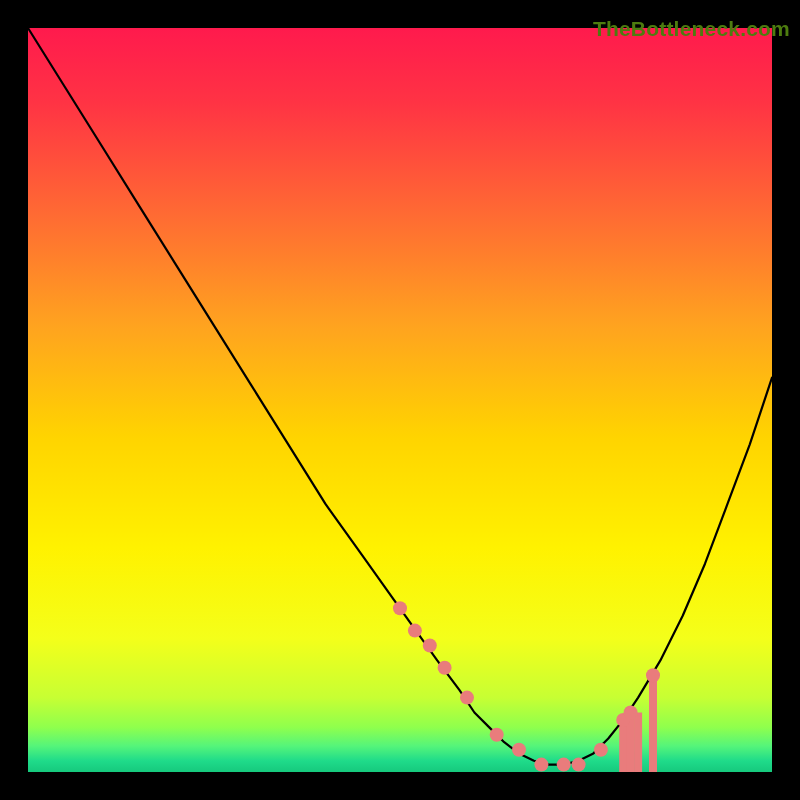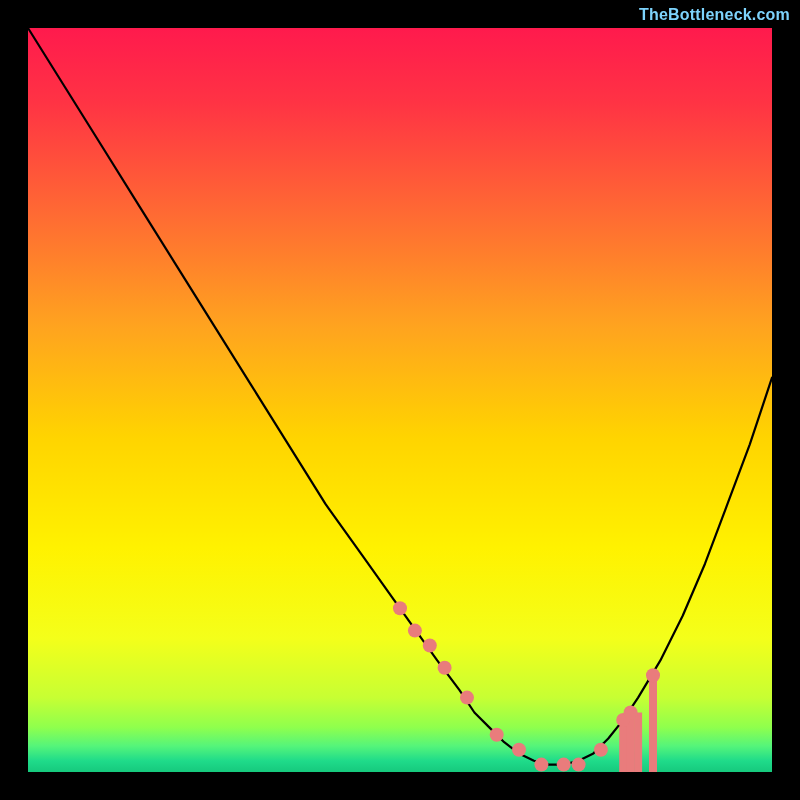--- a/index.html
+++ b/index.html
@@ -12,24 +12,24 @@
     font-family: Arial, Helvetica, sans-serif;
   }
   .stage {
     position: relative;
     width: 800px;
     height: 800px;
     background: #000;
   }
   .watermark {
     position: absolute;
-    top: 6px;
+    top: 17px;
     right: 10px;
-    color: #7dd3fc;
-    font-size: 16px;
+    color: #4d7c0f;
+    font-size: 21px;
     font-weight: 600;
     letter-spacing: 0.2px;
     z-index: 30;
   }
   svg.plot {
     position: absolute;
     left: 0;
     top: 0;
     width: 800px;
     height: 800px;

